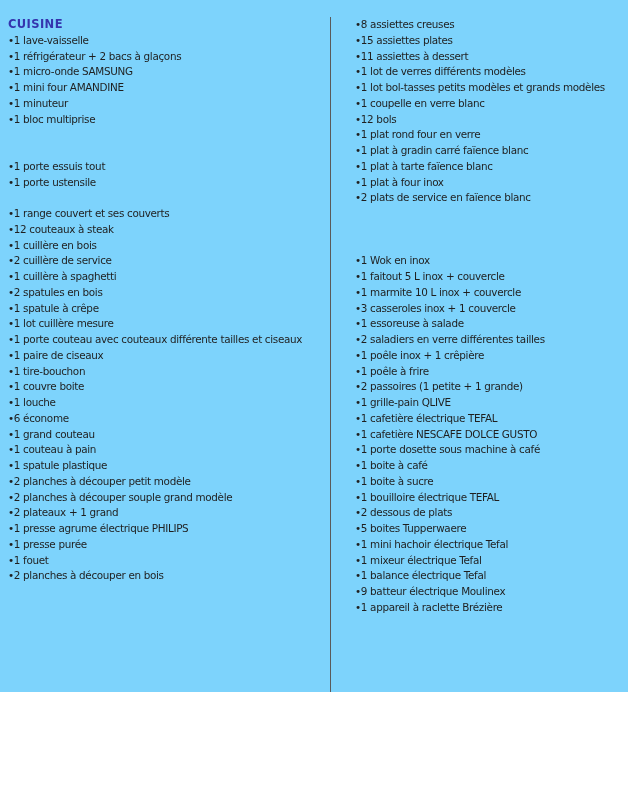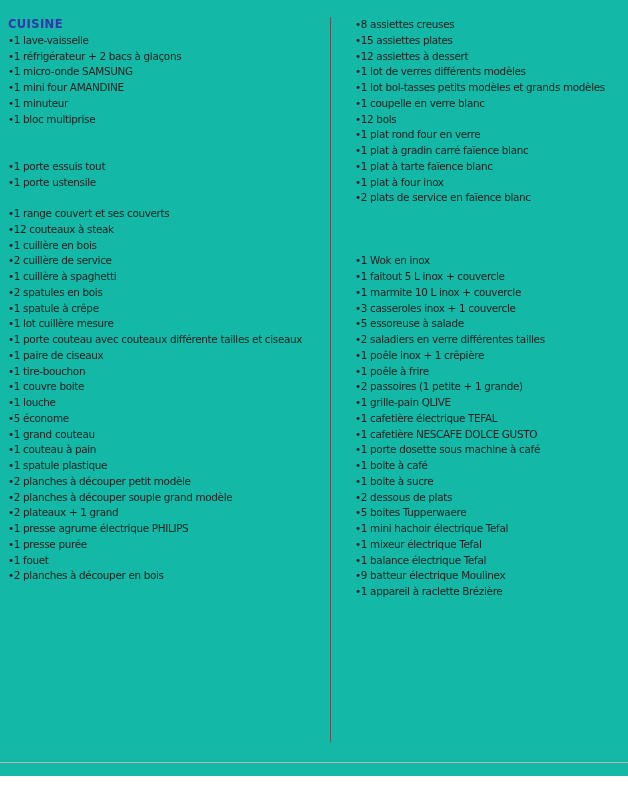--- a/index.html
+++ b/index.html
@@ -3,22 +3,22 @@
 <meta charset="utf-8">
 <style>
   html, body {
     margin: 0;
     padding: 0;
     background: #ffffff;
   }
   .page {
     position: relative;
     width: 628px;
-    height: 776px;
-    background: #14b8a6;
+    height: 692px;
+    background: #7dd3fc;
     overflow: hidden;
     font-family: "DejaVu Sans", sans-serif;
     color: var(--body-text, #1f1f1f);
   }
   .col {
     position: absolute;
     top: 17px;
   }
   .col-left  { left: 8px;   width: 322px; }
   .col-right { left: 355px; width: 273px; }
@@ -121,21 +121,21 @@
         <div class="line">•1 porte couteau avec couteaux différente tailles et ciseaux</div>
 
         <div class="line">•1 paire de ciseaux</div>
 
         <div class="line">•1 tire-bouchon</div>
 
         <div class="line">•1 couvre boite</div>
 
         <div class="line">•1 louche</div>
 
-        <div class="line">•5 économe</div>
+        <div class="line">•6 économe</div>
 
         <div class="line">•1 grand couteau</div>
 
         <div class="line">•1 couteau à pain</div>
 
         <div class="line">•1 spatule plastique</div>
 
         <div class="line">•2 planches à découper petit modèle</div>
 
         <div class="line">•2 planches à découper souple grand modèle</div>
@@ -154,21 +154,21 @@
 
   <div class="divider"></div>
 
   <div class="col col-right">
     <div>
 
         <div class="line">•8 assiettes creuses</div>
 
         <div class="line">•15 assiettes plates</div>
 
-        <div class="line">•12 assiettes à dessert</div>
+        <div class="line">•11 assiettes à dessert</div>
 
         <div class="line">•1 lot de verres différents modèles</div>
 
         <div class="line">•1 lot bol-tasses petits modèles et grands modèles</div>
 
         <div class="line">•1 coupelle en verre blanc</div>
 
         <div class="line">•12 bols</div>
 
         <div class="line">•1 plat rond four en verre</div>
@@ -188,21 +188,21 @@
         <div class="line"></div>
 
         <div class="line">•1 Wok en inox</div>
 
         <div class="line">•1 faitout 5 L inox + couvercle</div>
 
         <div class="line">•1 marmite 10 L inox + couvercle</div>
 
         <div class="line">•3 casseroles inox + 1 couvercle</div>
 
-        <div class="line">•5 essoreuse à salade</div>
+        <div class="line">•1 essoreuse à salade</div>
 
         <div class="line">•2 saladiers en verre différentes tailles</div>
 
         <div class="line">•1 poêle inox + 1 crêpière</div>
 
         <div class="line">•1 poêle à frire</div>
 
 
         <div class="line">•2 passoires (1 petite + 1 grande)</div>
 
@@ -211,20 +211,21 @@
         <div class="line">•1 cafetière électrique TEFAL</div>
 
         <div class="line">•1 cafetière NESCAFE DOLCE GUSTO</div>
 
         <div class="line">•1 porte dosette sous machine à café</div>
 
         <div class="line">•1 boite à café</div>
 
         <div class="line">•1 boite à sucre</div>
 
+        <div class="line">•1 bouilloire électrique TEFAL</div>
 
         <div class="line">•2 dessous de plats</div>
 
         <div class="line">•5 boites Tupperwaere</div>
 
         <div class="line">•1 mini hachoir électrique Tefal</div>
 
         <div class="line">•1 mixeur électrique Tefal</div>
 
         <div class="line">•1 balance électrique Tefal</div>

